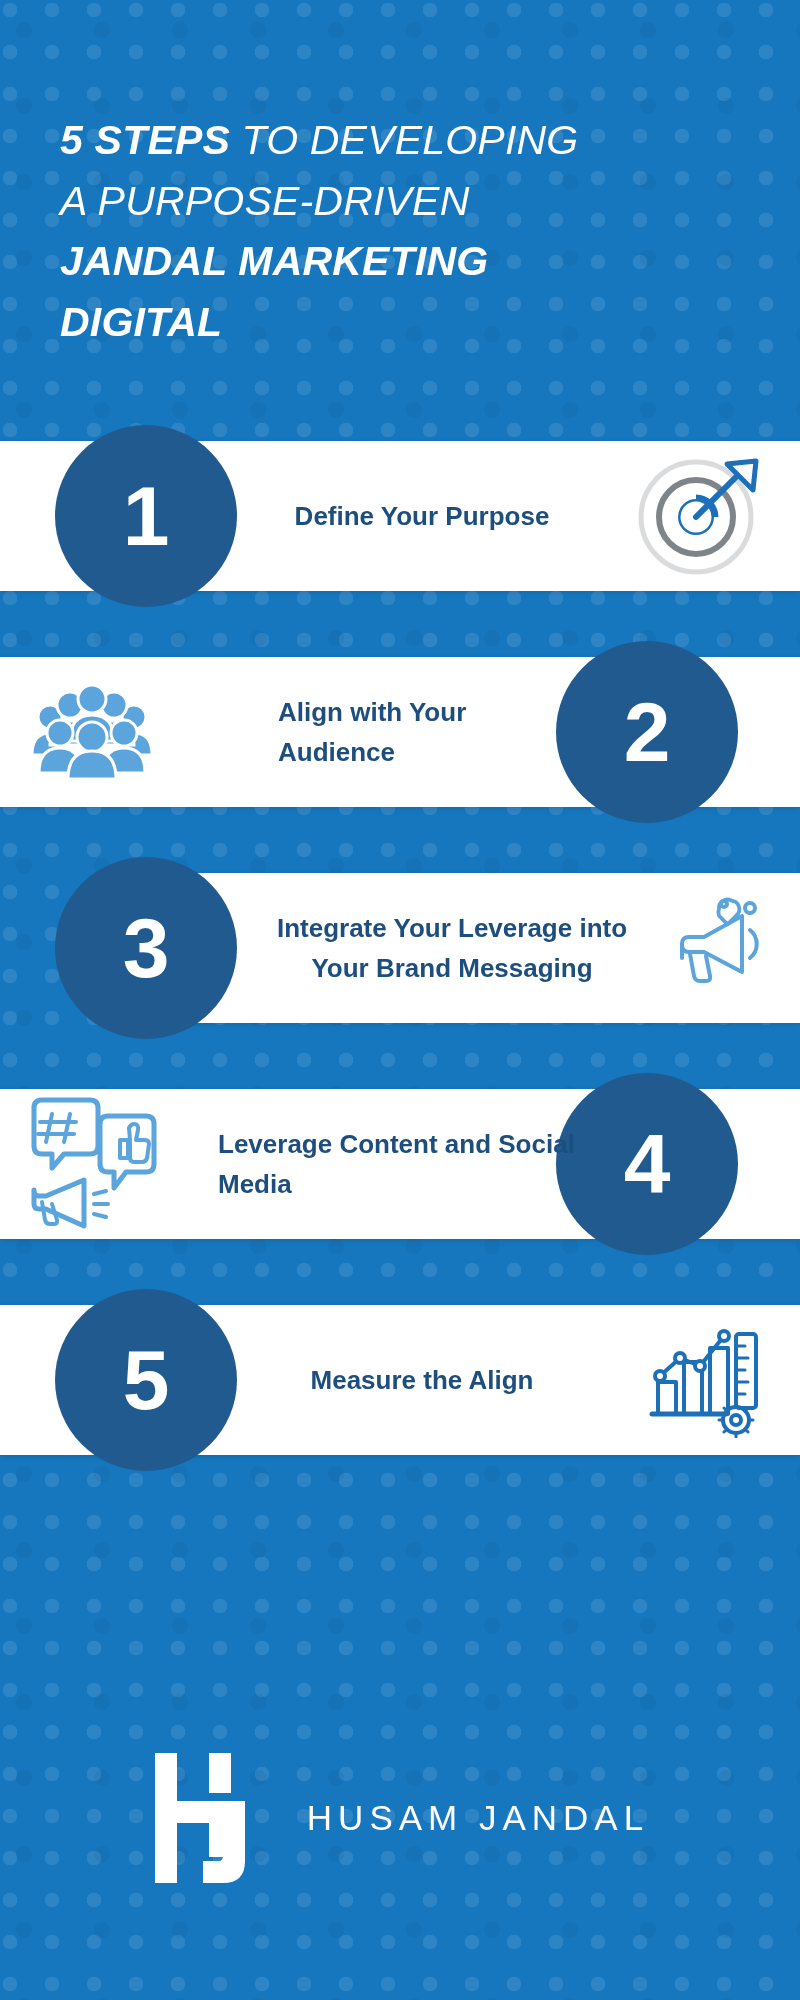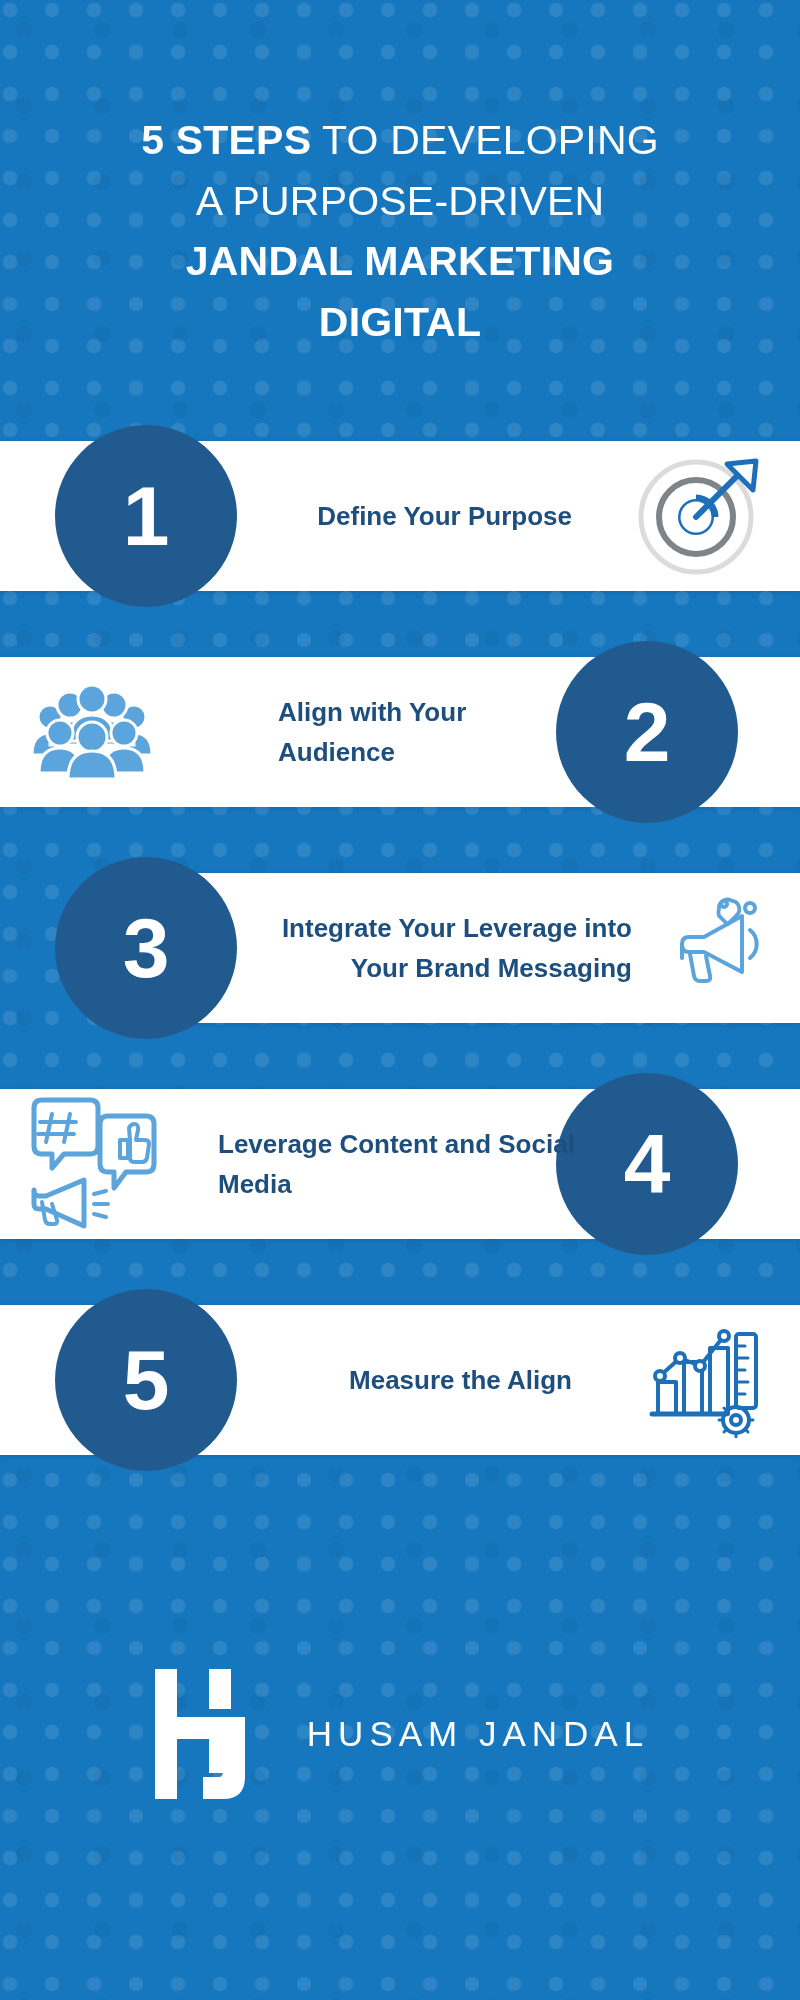--- a/index.html
+++ b/index.html
@@ -34,22 +34,23 @@
     background-size: 78px 76px;
     z-index: 0;
     pointer-events: none;
   }
 
   .page { position: relative; z-index: 2; width: 800px; height: 2000px; }
 
   
   .title-block {
     padding: 110px 60px 0 60px;
-    text-align: center;
+    text-align: left;
     color: #ffffff;
+    font-style: italic;
   }
   .title-line {
     font-size: 41px;
     line-height: 1.48;
     letter-spacing: 0.2px;
     font-weight: 400;
     white-space: nowrap;
   }
   .title-line .b { font-weight: 800; }
   .title-line.bold { font-weight: 800; }
@@ -102,40 +103,40 @@
     position: absolute;
     top: 50%;
     transform: translateY(-50%);
     color: #1d4e7e;
     font-size: 26px;
     font-weight: 800;
     line-height: 1.55;
     z-index: 4;
     width: 300px;
   }
-  .step-row.left  .step-text { left: 272px; text-align: right; }
+  .step-row.left  .step-text { left: 272px; text-align: center; }
   .step-row.right .step-text { right: 222px; }
 
   .step-row.wide .step-text { width: 360px; }
 
   .step-icon {
     position: absolute;
     top: 50%;
     transform: translateY(-50%);
     z-index: 4;
   }
   .icon-right { right: 36px; }
   .icon-left  { left: 22px; }
 
   
   .footer {
     position: absolute;
     left: 0;
     right: 0;
-    top: 1659px;
+    top: 1743px;
     display: flex;
     align-items: center;
     justify-content: center;
     gap: 38px;
     z-index: 3;
   }
   .logo-mark { width: 118px; height: 150px; }
   .brand-name {
     color: #ffffff;
     font-size: 35px;

